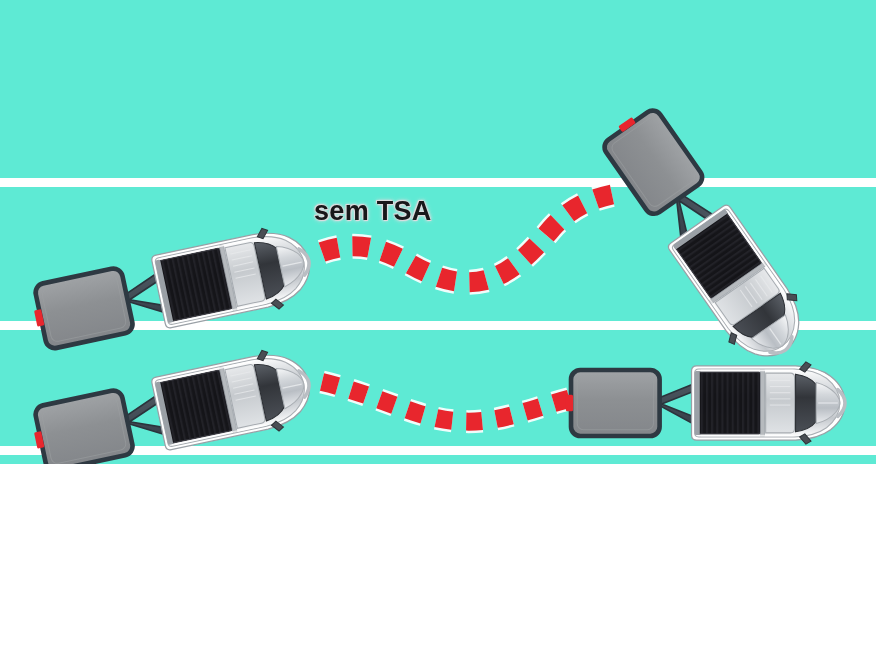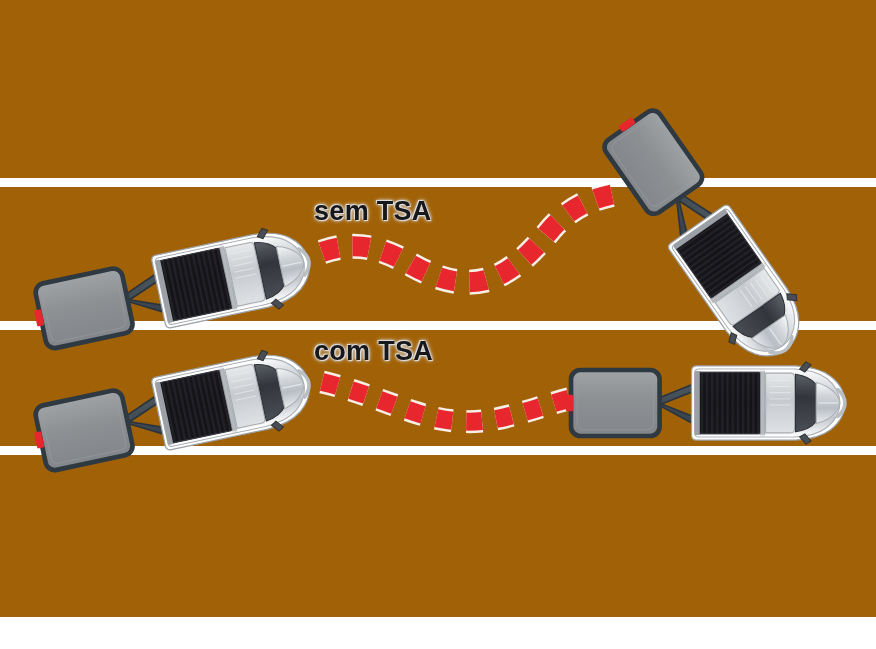--- a/index.html
+++ b/index.html
@@ -6,22 +6,22 @@
     margin: 0;
     padding: 0;
     background: #ffffff;
   }
   body {
     font-family: "Liberation Sans", sans-serif;
   }
   #stage {
     position: relative;
     width: 876px;
-    height: 617px;
-    background: #a16207;
+    height: 464px;
+    background: #5eead4;
     overflow: hidden;
   }
   .lane-line {
     position: absolute;
     left: 0;
     width: 876px;
     height: 9px;
     background: #ffffff;
   }
   #lane-line-1 { top: 178px; }
@@ -187,15 +187,14 @@
       </g>
 
       <g transform="translate(742,403) rotate(0) scale(1.03)">
         <use href="#rig"></use>
       </g>
     </g>
   </svg>
 
   <div class="lane-label" id="label-sem">sem TSA</div>
 
-  <div class="lane-label" id="label-com">com TSA</div>
 
 </div>
 
 </body></html>

